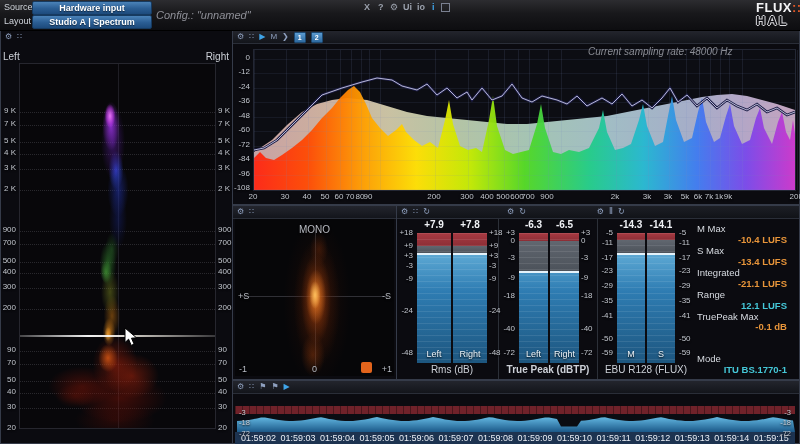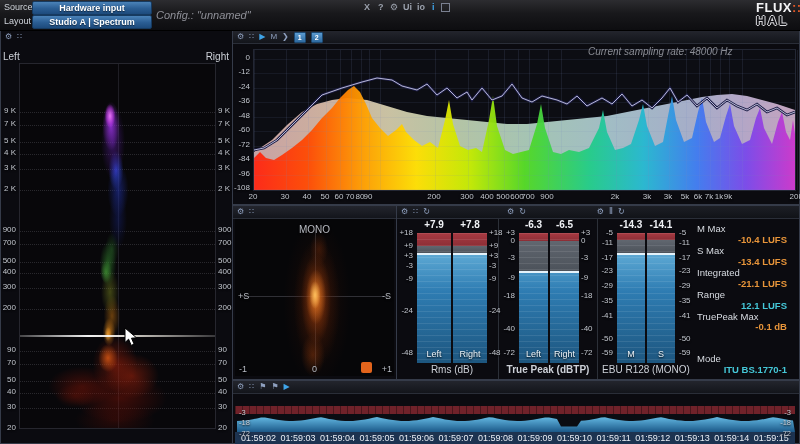--- a/index.html
+++ b/index.html
@@ -412,21 +412,21 @@
         </div>
         <div class="mval" style="left: 215px; position: absolute;">-14.3</div>
         <div class="bar" style="left: 250px; width: 28px;">
           <div class="zred" style="height: 7px;"></div>
           <div class="zgray" style="top: 7px; height: 13px;"></div>
           <div class="zline" style="top: 20px;"></div>
           <div class="seg"></div>
           <div class="ch">S</div>
         </div>
         <div class="mval" style="left: 245px; position: absolute;">-14.1</div>
-        <div class="mtitle" style="left: 199px; width: 100px; position: absolute;">EBU R128 (MONO)</div>
+        <div class="mtitle" style="left: 199px; width: 100px; position: absolute;">EBU R128 (FLUX)</div>
       </div>
     <div id="ebu-stats">
         <div class="stat-l" style="top: 17px;">M Max</div>
         <div class="stat-v" style="top: 28px; color: rgb(232, 149, 58);">-10.4 LUFS</div>
         <div class="stat-l" style="top: 39px;">S Max</div>
         <div class="stat-v" style="top: 50px; color: rgb(232, 149, 58);">-13.4 LUFS</div>
         <div class="stat-l" style="top: 61px;">Integrated</div>
         <div class="stat-v" style="top: 72px; color: rgb(232, 149, 58);">-21.1 LUFS</div>
         <div class="stat-l" style="top: 83px;">Range</div>
         <div class="stat-v" style="top: 94px; color: rgb(69, 200, 216);">12.1 LUFS</div>

